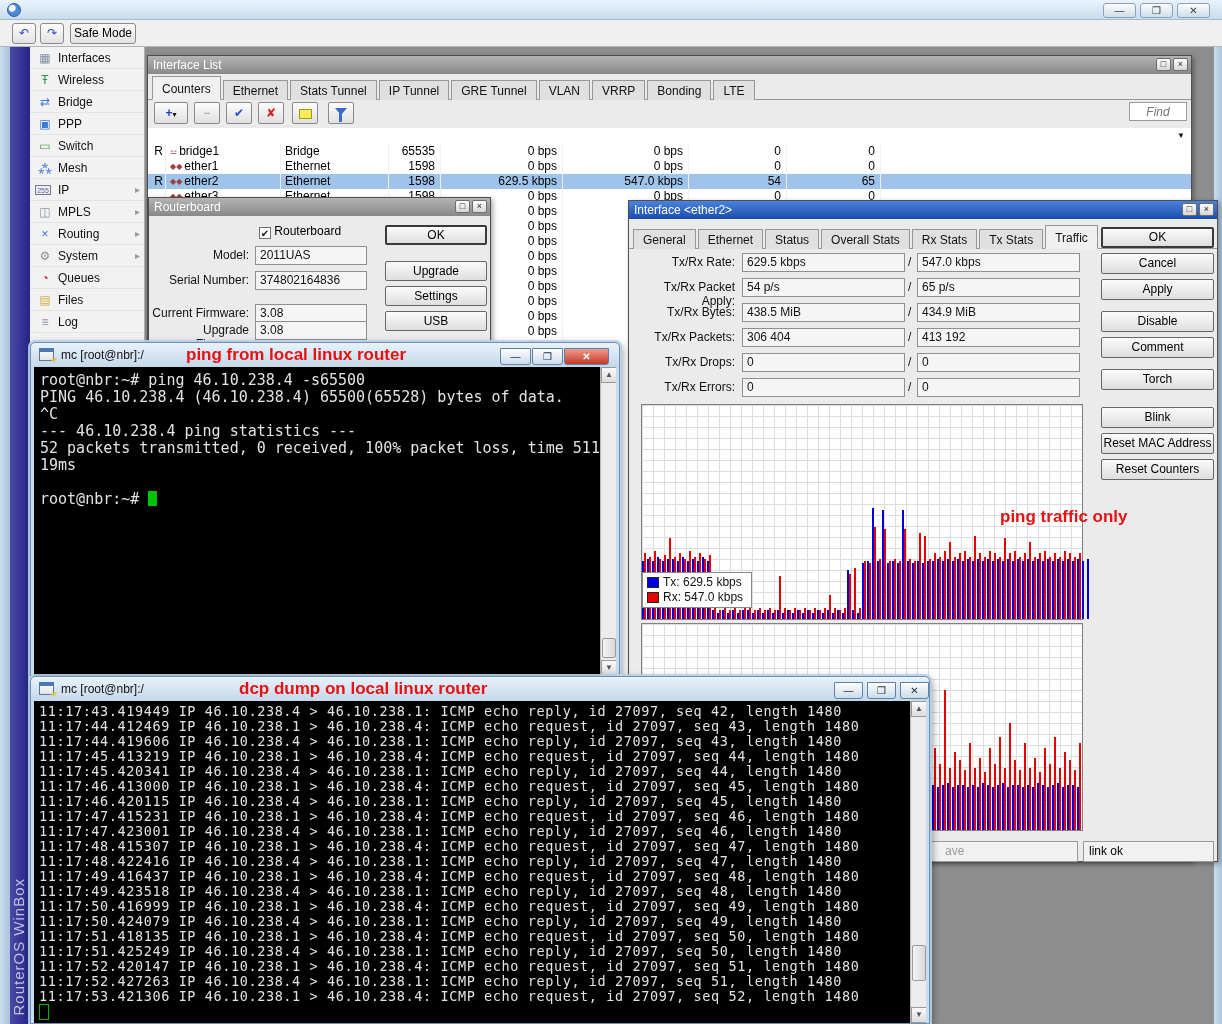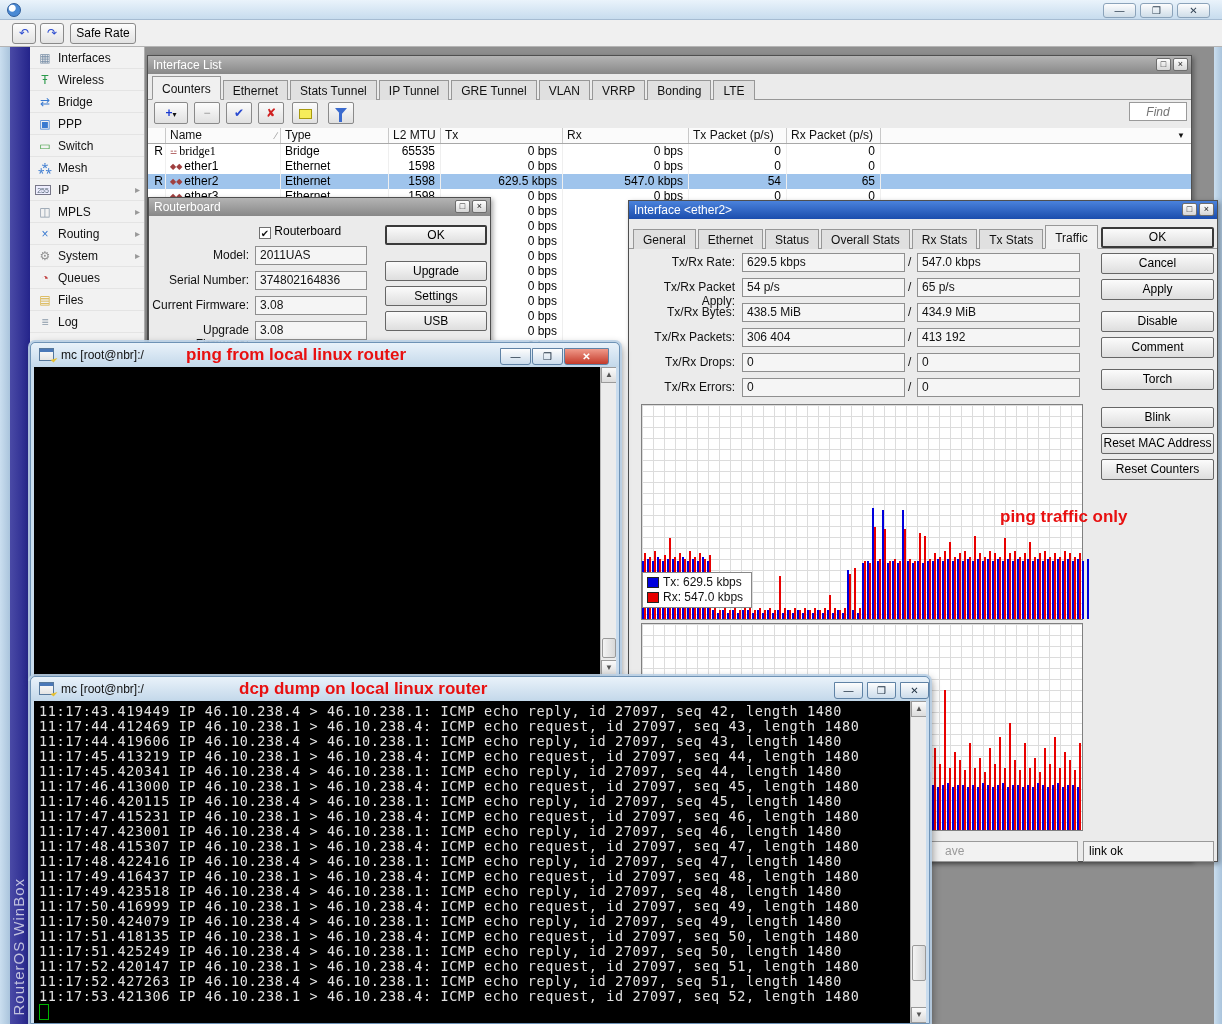--- a/index.html
+++ b/index.html
@@ -151,21 +151,21 @@
 <div id="main-titlebar">
   <span id="app-icon"></span>
   <span class="aero-btn" style="left:1103px;">—</span>
   <span class="aero-btn" style="left:1140px;">❒</span>
   <span class="aero-btn" style="left:1177px;">✕</span>
 </div>
 
 <div id="main-toolbar">
   <span class="tb-btn" style="left:12px;width:24px;color:#2a4ad0;">↶</span>
   <span class="tb-btn" style="left:40px;width:24px;color:#2a4ad0;">↷</span>
-  <span class="tb-btn" style="left:70px;width:66px;">Safe Rate</span>
+  <span class="tb-btn" style="left:70px;width:66px;">Safe Mode</span>
 </div>
 <span id="hide-pass"><span class="cb">✔</span> <span>Hide Passwords</span></span>
 <span id="green-bars"></span>
 <span id="lock-icon"></span>
 
 <div id="brand-strip">
   <div id="brand-text">RouterOS WinBox</div>
 </div>
 
 <div id="sidebar">
@@ -211,35 +211,25 @@
     <span class="il-tbtn" style="left:110px;width:26px;color:#d02020;">✘</span>
     <span class="il-tbtn" style="left:144px;width:26px;">
       <span style="position:absolute;left:6px;top:6px;width:13px;height:10px;background:#f6ec5a;border:1px solid #a89a10;"></span>
       </span>
     <span class="il-tbtn" style="left:180px;width:26px;">
       <span class="funnel"></span>
       </span>
     <input id="il-find" style="left: 981px; top: 2px;" placeholder="Find">
   </div>
   <div id="il-table">
-    <div id="il-header">
-        <span class="hcell" style="width: 18px;"></span>
-        <span class="hcell" style="width: 115px;">Name<span class="sort-ind">∕</span></span>
-        <span class="hcell" style="width: 108px;">Type</span>
-        <span class="hcell" style="width: 52px;">L2 MTU</span>
-        <span class="hcell" style="width: 122px;">Tx</span>
-        <span class="hcell" style="width: 126px;">Rx</span>
-        <span class="hcell" style="width: 98px;">Tx Packet (p/s)</span>
-        <span class="hcell" style="width: 94px;">Rx Packet (p/s)</span>
-      </div>
     <span id="il-ddbtn" style="right:2px;">▼</span>
     <div id="il-rows">
         <div class="trow" style="top: 16px;">
           <span class="tcell" style="width: 18px; text-align: center;">R</span>
-          <span class="tcell" style="width: 115px; font-family: Liberation Serif, serif;"><span class="row-ico">⚍</span>bridge1</span>
+          <span class="tcell" style="width: 115px;"><span class="row-ico">⚍</span>bridge1</span>
           <span class="tcell" style="width: 108px;">Bridge</span>
           <span class="tcell num" style="width: 52px;">65535</span>
           <span class="tcell num" style="width: 122px;">0 bps</span>
           <span class="tcell num" style="width: 126px;">0 bps</span>
           <span class="tcell num" style="width: 98px;">0</span>
           <span class="tcell num" style="width: 94px;">0</span>
         </div>
         <div class="trow" style="top: 31px;">
           <span class="tcell" style="width: 18px; text-align: center;"></span>
           <span class="tcell" style="width: 115px;"><span class="row-ico">◆◆</span>ether1</span>
@@ -386,21 +376,21 @@
   </div>
   <div id="rb-rows">
       <div class="rb-row" style="top: 48px;">
         <span class="rb-lbl">Model:</span>
         <span class="wb-input rb-val">2011UAS</span>
       </div>
       <div class="rb-row" style="top: 73px;">
         <span class="rb-lbl">Serial Number:</span>
         <span class="wb-input rb-val">374802164836</span>
       </div>
-      <div class="rb-row" style="top: 98px;">
+      <div class="rb-row" style="top: 106px;">
         <span class="rb-lbl">Current Firmware:</span>
         <span class="wb-input rb-val">3.08</span>
       </div>
       <div class="rb-row" style="top: 123px;">
         <span class="rb-lbl">Upgrade Firmware:</span>
         <span class="wb-input rb-val">3.08</span>
       </div>
     </div>
   <div id="rb-btns">
       <div class="wb-btn rb-btn default" style="top: 27px; line-height: 16px;">OK</div>
@@ -853,20 +843,28 @@
 <div class="term" id="term1" style="left:30px;top:342px;width:590px;height:337px;z-index:40;">
   <div class="term-title">
     <span class="mc-icon"></span>
     <span class="term-name">mc [root@nbr]:/</span>
     <span class="term-ann" style="left:155px;">ping from local linux router</span>
     <span class="t-btn" style="left:469px;width:31px;">—</span>
     <span class="t-btn" style="left:501px;width:31px;">❒</span>
     <span class="t-btn red" style="left:533px;width:45px;">✕</span>
   </div>
   <div class="term-body">
+    <pre class="term-pre" id="t1-pre">root@nbr:~# ping 46.10.238.4 -s65500
+PING 46.10.238.4 (46.10.238.4) 65500(65528) bytes of data.
+^C
+--- 46.10.238.4 ping statistics ---
+52 packets transmitted, 0 received, 100% packet loss, time 511
+19ms
+
+root@nbr:~# <span class="cursor-block"></span></pre>
     <div class="vsb" style="right:0;">
       <span class="vsb-arrow" style="top:0;">▲</span>
       <span class="vsb-thumb" style="bottom:18px;height:20px;"></span>
       <span class="vsb-arrow" style="bottom:0;">▼</span>
     </div>
   </div>
 </div>
 
 <div class="term" id="term2" style="left:30px;top:676px;width:900px;height:348px;z-index:50;">
   <div class="term-title">

